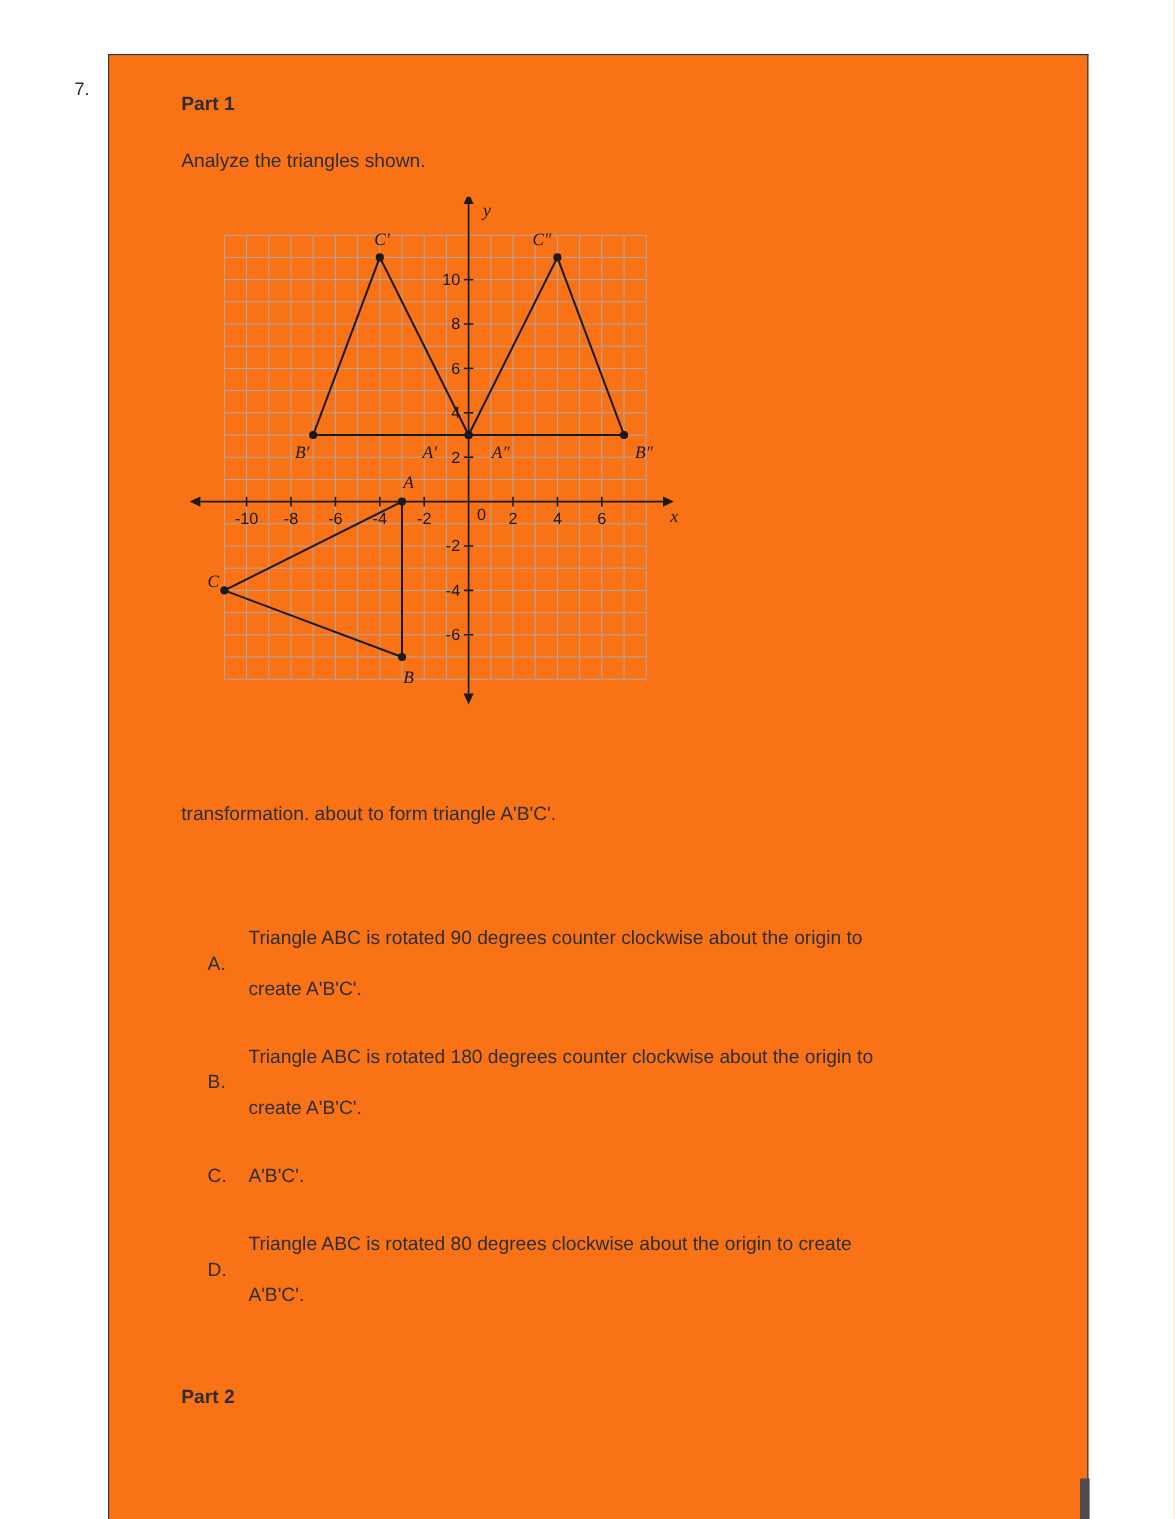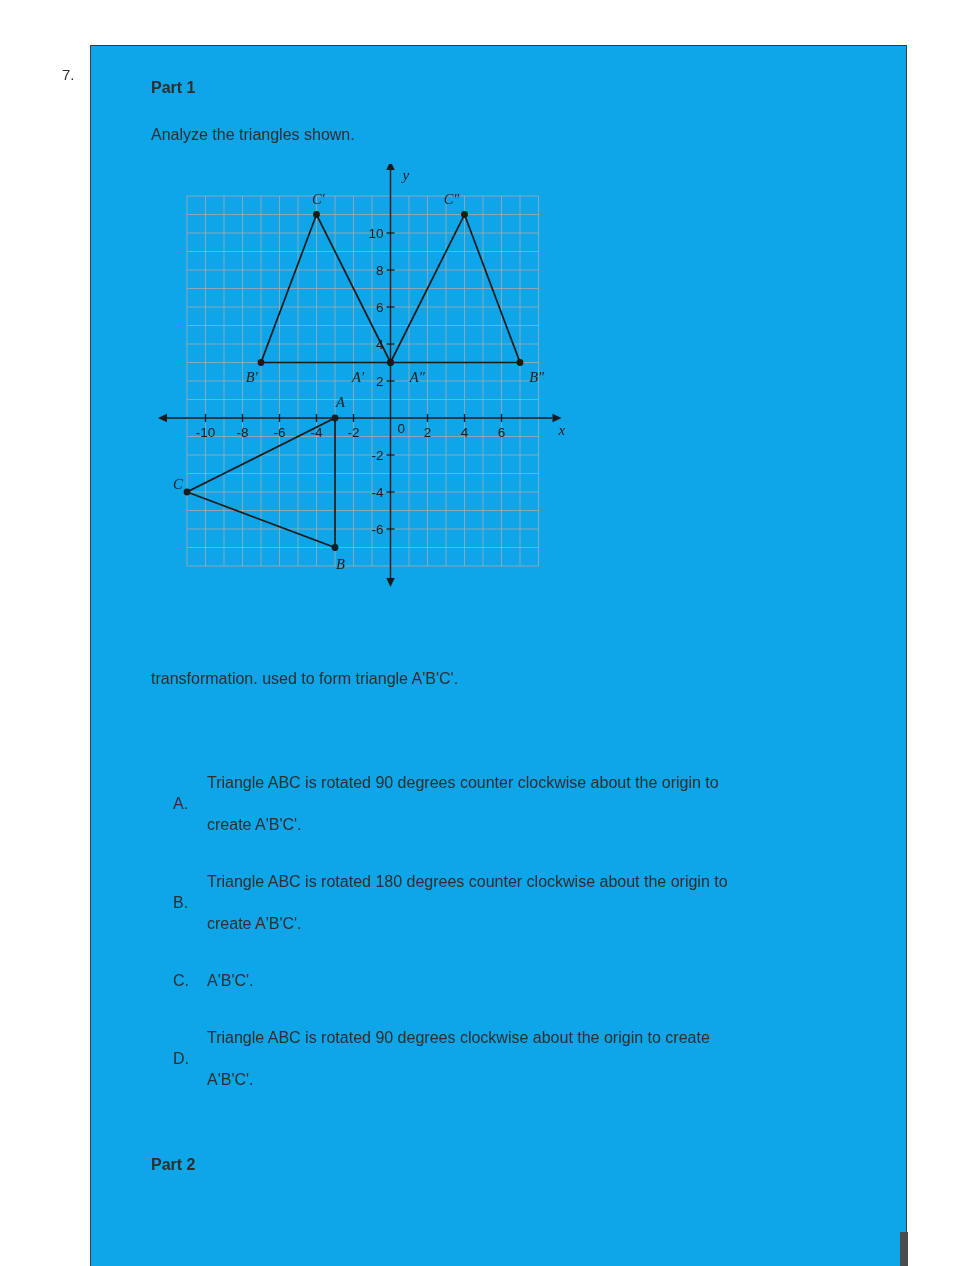--- a/index.html
+++ b/index.html
@@ -3,21 +3,21 @@
 <meta charset="utf-8">
 <style>
   html,body{margin:0;padding:0;}
   body{
     width:979px;height:1266px;position:relative;background:#ffffff;
     font-family:"Liberation Sans",sans-serif;color:#2e2e2e;overflow:hidden;
   }
   .qnum{position:absolute;left:62px;top:66px;font-size:15px;}
   .card{
     position:absolute;left:90px;top:45px;width:817px;height:1221px;
-    border:1px solid #3c3c3c;border-bottom:none;background:#0ea5e9;box-sizing:border-box;
+    border:1px solid #3c3c3c;border-bottom:none;background:#f97316;box-sizing:border-box;
   }
   .part-heading{position:absolute;left:60px;font-weight:bold;font-size:16px;}
   #part1-heading{top:33px;}
   #part2-heading{top:1110px;text-align:center;}
   .prompt{position:absolute;left:60px;top:80px;font-size:16px;}
   #graph{position:absolute;left:64px;top:118px;}
   .question{position:absolute;left:60px;top:612px;font-size:16px;line-height:42px;}
   .choices{position:absolute;left:60px;top:716px;width:710px;}
   .choice{display:flex;align-items:center;margin-bottom:15px;padding-left:22px;cursor:pointer;}
   .choice-label{width:34px;flex:none;font-size:16px;}
@@ -147,21 +147,21 @@
           <circle cx="235.5" cy="198.5" r="3.4" fill="#1a1a1a"></circle>
           <text x="262.325" y="217.925" font-size="14.5" font-style="italic" text-anchor="middle" font-family="Liberation Serif, serif" fill="#1a1a1a">A″</text>
           <circle cx="365" cy="198.5" r="3.4" fill="#1a1a1a"></circle>
           <text x="381.65" y="217.925" font-size="14.5" font-style="italic" text-anchor="middle" font-family="Liberation Serif, serif" fill="#1a1a1a">B″</text>
           <circle cx="309.5" cy="50.5" r="3.4" fill="#1a1a1a"></circle>
           <text x="296.55" y="40.32499999999999" font-size="14.5" font-style="italic" text-anchor="middle" font-family="Liberation Serif, serif" fill="#1a1a1a">C″</text>
         </g>
       </svg></div>
 
   <div class="question">
-    <div>transformation. used to form triangle A'B'C'.</div>
+    <div>transformation. about to form triangle A'B'C'.</div>
   </div>
 
   <div class="choices">
 
     <div class="choice">
       <div class="choice-label">A.</div>
       <div class="choice-text">
         <div>Triangle ABC is rotated 90 degrees counter clockwise about the origin to</div>
         <div>create A'B'C'.</div>
       </div>
@@ -178,21 +178,21 @@
     <div class="choice">
       <div class="choice-label">C.</div>
       <div class="choice-text">
         <div>A'B'C'.</div>
       </div>
     </div>
 
     <div class="choice">
       <div class="choice-label">D.</div>
       <div class="choice-text">
-        <div>Triangle ABC is rotated 90 degrees clockwise about the origin to create</div>
+        <div>Triangle ABC is rotated 80 degrees clockwise about the origin to create</div>
         <div>A'B'C'.</div>
       </div>
     </div>
 
   </div>
 
   <div class="part-heading" id="part2-heading">Part 2</div>
 
 </div>
 

